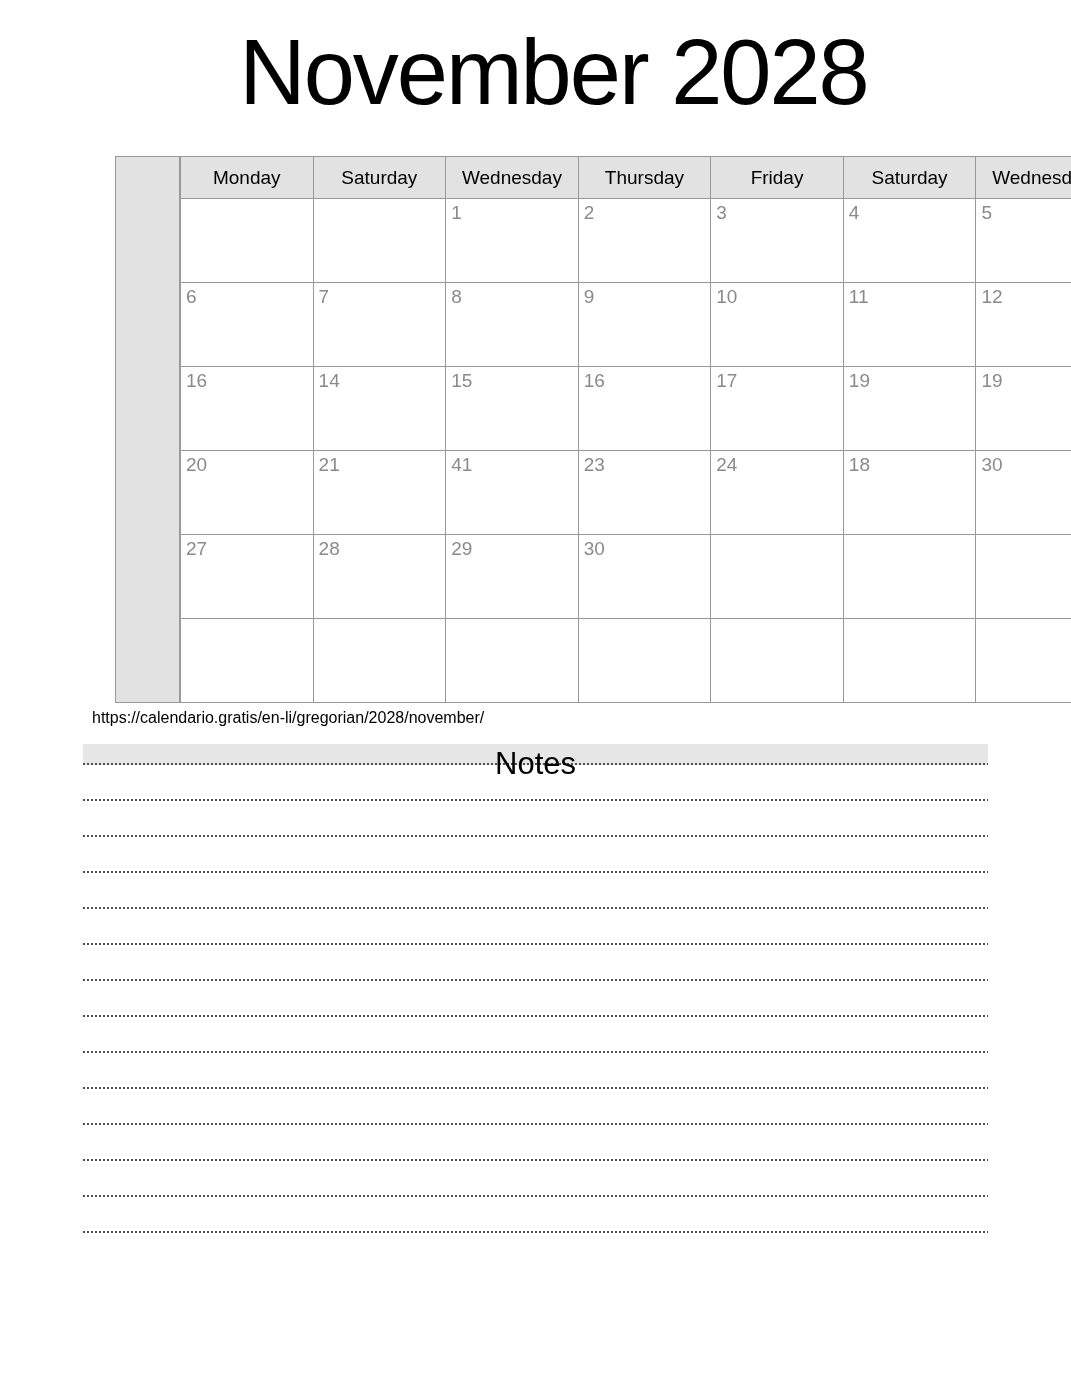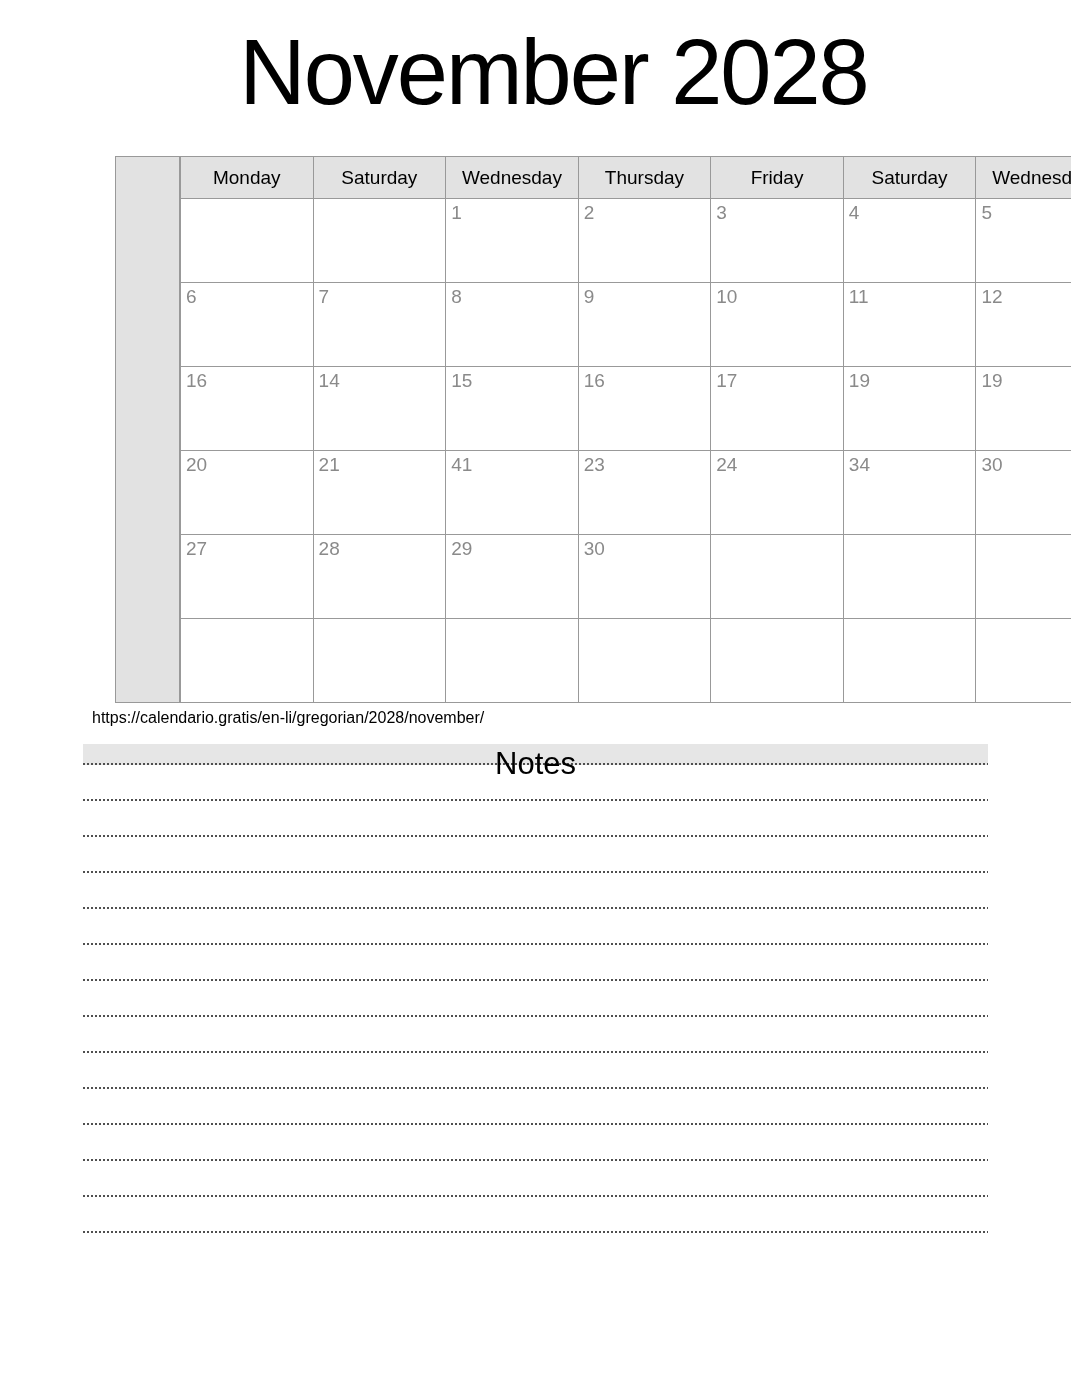--- a/index.html
+++ b/index.html
@@ -152,21 +152,21 @@
           <td><span class="date-number">17</span></td>
           <td><span class="date-number">19</span></td>
           <td><span class="date-number">19</span></td>
         </tr>
         <tr>
           <td><span class="date-number">20</span></td>
           <td><span class="date-number">21</span></td>
           <td><span class="date-number">41</span></td>
           <td><span class="date-number">23</span></td>
           <td><span class="date-number">24</span></td>
-          <td><span class="date-number">34</span></td>
+          <td><span class="date-number">18</span></td>
           <td><span class="date-number">30</span></td>
         </tr>
         <tr>
           <td><span class="date-number">27</span></td>
           <td><span class="date-number">28</span></td>
           <td><span class="date-number">29</span></td>
           <td><span class="date-number">30</span></td>
           <td></td>
           <td></td>
           <td></td>

